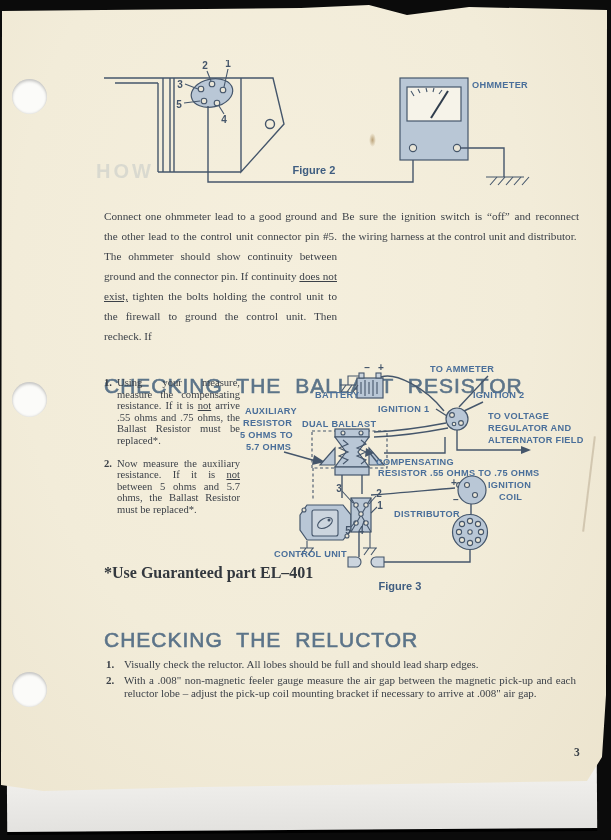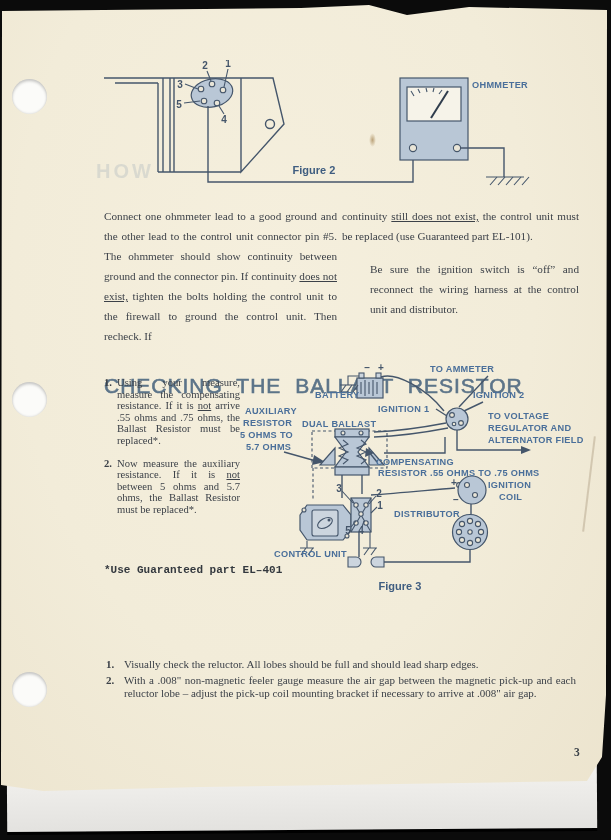--- a/index.html
+++ b/index.html
@@ -36,22 +36,22 @@
   .u { text-decoration:underline; text-underline-offset:1px; }
 
   .blist { position:absolute; left:104px; top:377px; width:136px;
            font-size:10.6px; line-height:11.6px; }
   .blist .li { position:relative; padding-left:13px; margin-bottom:11px; }
   .rlist { position:absolute; left:104px; top:658px; width:472px;
            font-size:11px; line-height:12.8px; }
   .rlist .li { position:relative; padding-left:20px; margin-bottom:3px; }
   .num { position:absolute; left:0; top:0; font-weight:bold; }
   .rlist .num { left:2px; }
-  .footnote { position:absolute; left:104px; top:564px; font-family:Liberation Mono, monospace;
-              font-weight:bold; font-size:11px; color:#33383e; }
+  .footnote { position:absolute; left:104px; top:564px; font-family:Liberation Serif, serif;
+              font-weight:bold; font-size:16px; color:#33383e; }
   .page-num { position:absolute; left:574px; top:746px; font-family:"Liberation Serif",serif;
               font-weight:bold; font-size:11.5px; color:#3a4148; }
 
   .fig { position:absolute; }
   .fig2 { left:100px; top:60px; }
   .fig3 { left:240px; top:352px; }
   .dlabel { font-family:"Liberation Sans",sans-serif; font-weight:bold; font-size:9.2px;
             letter-spacing:.3px; fill:#4a6f9a; }
   .dpin { font-family:"Liberation Sans",sans-serif; font-weight:bold; font-size:10px; fill:#44556a; }
   .dcap { font-family:"Liberation Sans",sans-serif; font-weight:bold; font-size:11px; fill:#3f5d80; }
@@ -136,21 +136,20 @@
         <path d="M390,125 L397,117 M398,125 L405,117 M406,125 L413,117 M414,125 L421,117 M422,125 L429,117"></path>
       </g>
       <text class="dlabel" x="372" y="28">OHMMETER</text>
       <text class="dcap" x="214" y="114" text-anchor="middle">Figure 2</text>
     </svg>
 
     <div class="col col-l body-text">
       <p><span>Connect one ohmmeter lead to a good ground and the other lead to the control unit connector pin #5. The ohmmeter should show continuity between ground and the connector pin. If continuity </span><span class="u">does not exist,</span><span> tighten the bolts holding the control unit to the firewall to ground the control unit. Then recheck. If</span></p>
     </div>
     <div class="col col-r body-text">
-      <p><span>continuity </span><span class="u">still does not exist,</span><span> the control unit must be replaced (use Guaranteed part EL-101).</span></p>
       <p><span>Be sure the ignition switch is “off” and reconnect the wiring harness at the control unit and distributor.</span></p>
     </div>
 
     <div class="sec-title h1b">CHECKING THE BALLAST RESISTOR</div>
 
     <div class="blist body-text">
       <div class="li">
         <span class="num">1.</span>
         <div><span>Using your measure, measure the compensating resistance. If it is </span><span class="u">not</span><span> arrive .55 ohms and .75 ohms, the Ballast Resistor must be replaced*.</span></div>
       </div>
@@ -291,20 +290,21 @@
       <text class="dlabel" x="154" y="165">DISTRIBUTOR</text>
       <text class="dlabel" x="34" y="205">CONTROL UNIT</text>
       <text class="dpin" x="99" y="140" text-anchor="middle">3</text>
       <text class="dpin" x="139" y="145" text-anchor="middle">2</text>
       <text class="dpin" x="140" y="157" text-anchor="middle">1</text>
       <text class="dpin" x="108" y="182" text-anchor="middle">5</text>
       <text class="dpin" x="121" y="182" text-anchor="middle">4</text>
       <text class="dcap" x="160" y="238" text-anchor="middle">Figure 3</text>
     </svg>
 
+    <div class="sec-title h1c">CHECKING THE RELUCTOR</div>
     <div class="rlist body-text">
       <div class="li">
         <span class="num">1.</span>
         <div><span>Visually check the reluctor. All lobes should be full and should lead sharp edges.</span></div>
       </div>
       <div class="li">
         <span class="num">2.</span>
         <div><span>With a .008" non-magnetic feeler gauge measure the air gap between the magnetic pick-up and each reluctor lobe – adjust the pick-up coil mounting bracket if necessary to arrive at .008" air gap.</span></div>
       </div>
     </div>

